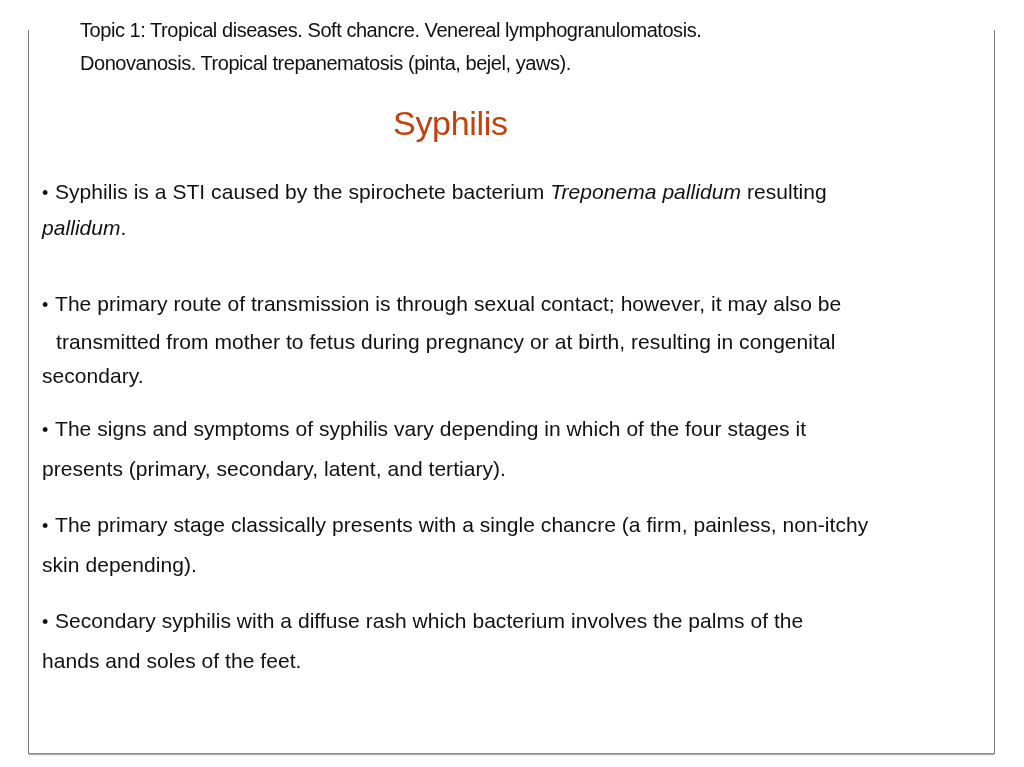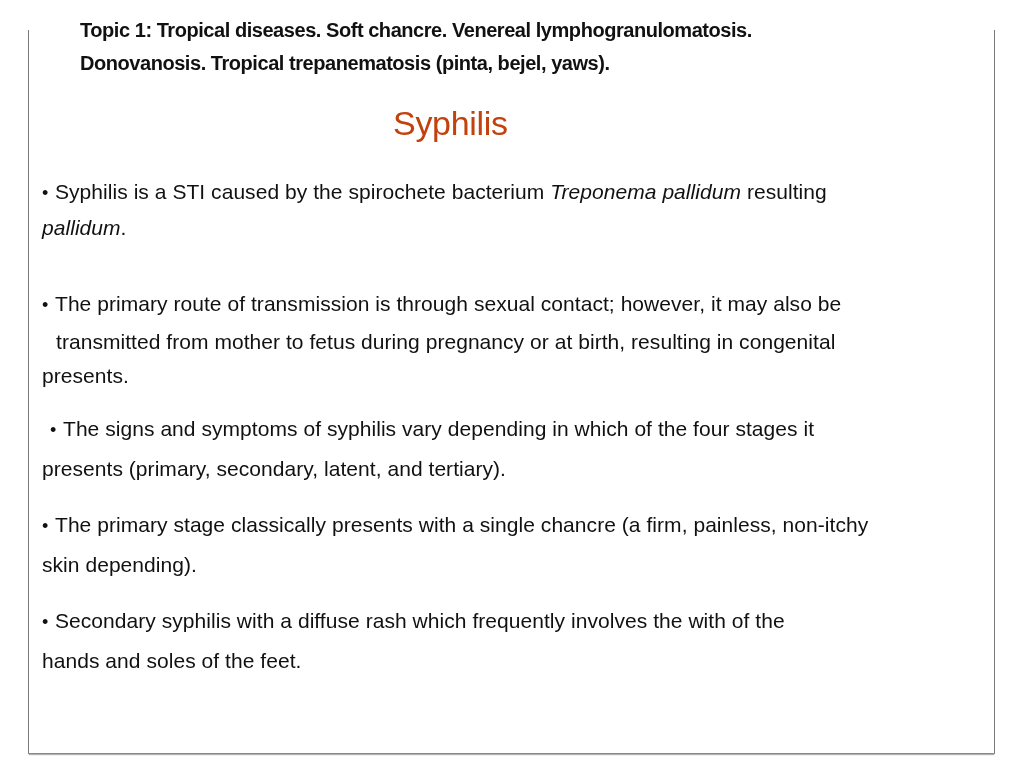--- a/index.html
+++ b/index.html
@@ -26,21 +26,21 @@
       border-bottom: 1px solid #8a8a8a;
       box-shadow: 0 2px 1px -1px #b0b0b0;
       box-sizing: border-box;
     }
     .line {
       position: absolute;
       white-space: nowrap;
       line-height: 1;
     }
     .topic {
-      font-weight: bold;
+      font-weight: normal;
       font-size: 20px;
       letter-spacing: -0.45px;
       color: #111111;
     }
     .title {
       font-size: 34px;
       color: #c2410c;
       letter-spacing: -0.3px;
     }
     .body-line {
@@ -69,28 +69,28 @@
   <span class="bullet">•</span><span>Syphilis is a STI caused by the spirochete bacterium </span><i>Treponema pallidum</i><span> resulting</span>
 </div>
 <div class="line body-line" style="left:42px; top:217px;">
   <i>pallidum</i><span>.</span>
 </div>
 
 <div class="line body-line" style="left:42px; top:293px;">
   <span class="bullet">•</span><span>The primary route of transmission is through sexual contact; however, it may also be</span>
 </div>
 <div class="line body-line" style="left:56px; top:331px;">transmitted from mother to fetus during pregnancy or at birth, resulting in congenital</div>
-<div class="line body-line" style="left:42px; top:365px;">presents.</div>
+<div class="line body-line" style="left:42px; top:365px;">secondary.</div>
 
-<div class="line body-line" style="left:50px; top:418px;">
+<div class="line body-line" style="left:42px; top:418px;">
   <span class="bullet">•</span><span>The signs and symptoms of syphilis vary depending in which of the four stages it</span>
 </div>
 <div class="line body-line" style="left:42px; top:458px;">presents (primary, secondary, latent, and tertiary).</div>
 
 <div class="line body-line" style="left:42px; top:514px;">
   <span class="bullet">•</span><span>The primary stage classically presents with a single chancre (a firm, painless, non-itchy</span>
 </div>
 <div class="line body-line" style="left:42px; top:554px;">skin depending).</div>
 
 <div class="line body-line" style="left:42px; top:610px;">
-  <span class="bullet">•</span><span>Secondary syphilis with a diffuse rash which frequently involves the with of the</span>
+  <span class="bullet">•</span><span>Secondary syphilis with a diffuse rash which bacterium involves the palms of the</span>
 </div>
 <div class="line body-line" style="left:42px; top:650px;">hands and soles of the feet.</div>
 
 </body></html>

